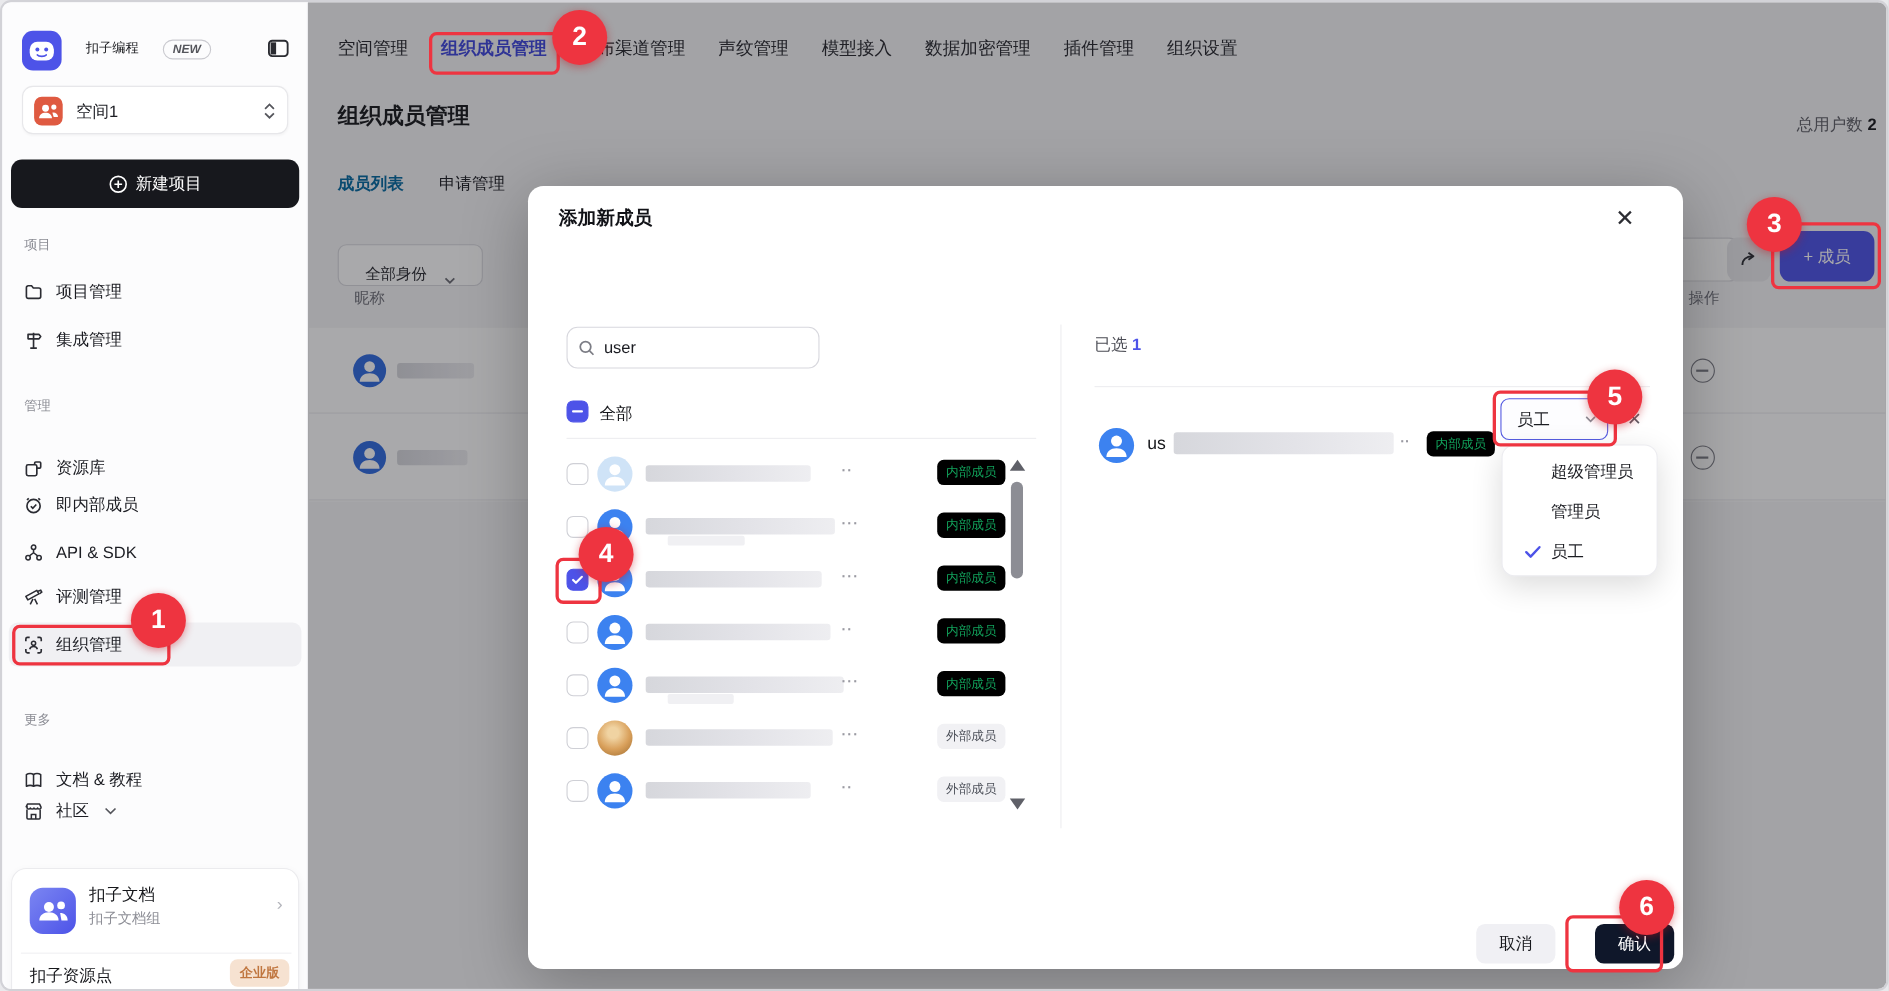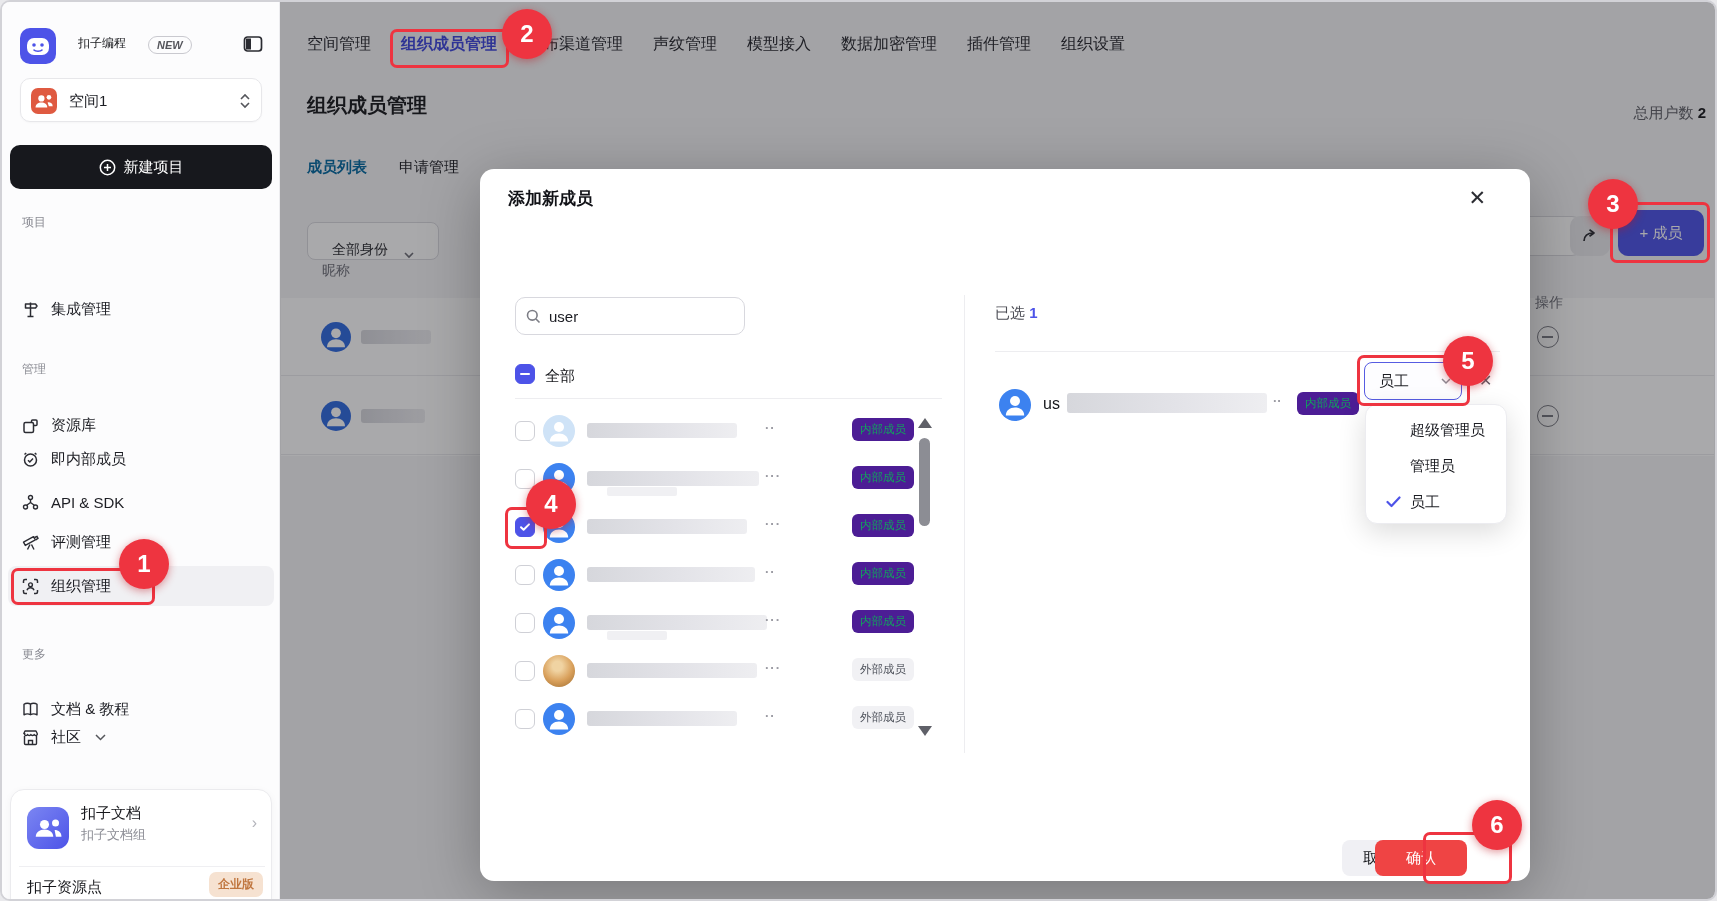--- a/index.html
+++ b/index.html
@@ -86,21 +86,21 @@
   .v-div { position:absolute; left:484px; top:126px; width:1px; height:458px; background:#ededf0; }
   .u-row { position:absolute; left:35px; width:440px; height:48px; }
   .u-av { position:absolute; left:28px; top:8px; width:32px; height:32px; border-radius:50%; }
   .u-av.blue { background:#3c82f0; }
   .u-av.pale { background:#cfe3f7; }
   .u-av.dog  { background:radial-gradient(circle at 45% 35%, #f0d3a2 18%, #d9a05b 55%, #9c6a2e 100%); }
   .u-bar { position:absolute; left:72px; top:16px; height:15px; }
   .u-sub { position:absolute; left:92px; top:32px; height:9px; background:#f0f0f3; border-radius:2px; }
   .u-dots { position:absolute; left:250px; top:13px; font-size:13px; font-weight:bold; color:#9a9aa2; letter-spacing:1px; }
   .tag { position:absolute; font-size:11.5px; padding:4px 8px; border-radius:6px; white-space:nowrap; }
-  .tag.internal { background:#4c1d95; color:#11a45c; }
+  .tag.internal { background:#000000; color:#11a45c; }
   .tag.external { background:#f1f1f4; color:#4b4f58; }
   .sb-tri-up { position:absolute; width:0; height:0; border-left:7px solid transparent; border-right:7px solid transparent;
                border-bottom:10px solid #5f6068; }
   .sb-tri-dn { position:absolute; width:0; height:0; border-left:7px solid transparent; border-right:7px solid transparent;
                border-top:10px solid #5f6068; }
   .sb-thumb { position:absolute; width:11px; border-radius:6px; background:#8c8d94; }
   .sel-label { position:absolute; left:515px; top:135px; font-size:15px; color:#4c4d55; }
   .sel-count { color:#4d53e8; font-weight:bold; }
   .sel-div { position:absolute; left:515px; top:182px; width:505px; height:1px; background:#ededf0; }
   .sel-row { position:absolute; left:515px; top:198px; width:505px; height:50px;margin-top:20px; }
@@ -109,21 +109,21 @@
                  padding:0 10px 0 14px; font-size:15px; color:#1b1c22; cursor:pointer; }
   .sel-x { position:absolute; left:999px; top:202px; font-size:16px; color:#5c5d66; cursor:pointer; }
   .role-menu { position:absolute; left:885px; top:235px; width:142px; height:120px; background:#fff; border-radius:12px;
                border:1px solid #ececf0; box-shadow:0 8px 28px rgba(0,0,0,.14); z-index:30; }
   .role-item { position:absolute; left:0; width:142px; height:38px; line-height:38px; font-size:15px; color:#1b1c22;
                padding-left:44px; cursor:pointer; }
   .role-check { position:absolute; left:20px; top:10px; color:#4d53e8; }
   .btn { position:absolute; top:671px; height:36px; border-radius:8px; font-size:15px; display:flex;
          align-items:center; justify-content:center; cursor:pointer; }
   .btn.ghost { left:862px; width:72px; background:#f0f0f4; color:#17181c; }
-  .btn.primary { left:895px; width:92px; background:#ef4444; color:#fff; }
+  .btn.primary { left:970px; width:72px; background:#0f172a; color:#fff; }
 
   
   .acirc { position:absolute; width:50px; height:50px; border-radius:50%; background:#ee3440; color:#fff;
            font-size:24px; font-weight:bold; display:flex; align-items:center; justify-content:center;
            box-shadow:0 2px 8px rgba(190,20,30,.45); z-index:40; }
   .abox { position:absolute; border:3px solid #ee3440; border-radius:7px; z-index:39; }
 
   svg { display:block; }
 </style>
 </head>
@@ -164,21 +164,21 @@
     <div class="share-btn">
       <svg width="18" height="18" viewBox="0 0 18 18">
           <path d="M3 14c0-5 3.5-8 9-8" stroke="#2c2d33" stroke-width="1.7" fill="none"></path>
           <path d="M8.5 2.8L13 6l-4.5 3.2" stroke="#2c2d33" stroke-width="1.7" fill="none" stroke-linejoin="round"></path>
         </svg>
     </div>
     <div class="add-member">+ 成员</div>
 
     <div class="tbl">
       <div class="tbl-h" style="left:41px;">昵称</div>
-      <div class="tbl-h" style="left:1254px;margin-top:32px;">操作</div>
+      <div class="tbl-h" style="left:1254px;">操作</div>
       <div class="tbl-row" style="top:0px;">
         <div class="tbl-av">
           <svg width="30" height="30" viewBox="0 0 16 16">
               <circle cx="8" cy="6" r="2.6" fill="#fff"></circle>
               <path d="M3.2 13.4c0-2.6 2.1-4.2 4.8-4.2s4.8 1.6 4.8 4.2z" fill="#fff"></path>
             </svg>
         </div>
         <div class="blurbar" style="position:absolute;left:80px;top:32px;width:70px;height:14px;"></div>
         <div class="minus-circ" style="left:1256px;top:28px;"></div>
       </div>
@@ -232,20 +232,26 @@
 
     <div class="new-proj">
       <svg width="17" height="17" viewBox="0 0 17 17">
           <circle cx="8.5" cy="8.5" r="7.2" stroke="#fff" stroke-width="1.5" fill="none"></circle>
           <path d="M8.5 5v7M5 8.5h7" stroke="#fff" stroke-width="1.5"></path>
         </svg>
       <span>新建项目</span>
     </div>
 
     <div class="sec-label" style="top:212px;">项目</div>
+    <div class="side-item" style="top:243px;">
+      <svg width="17" height="17" viewBox="0 0 17 17">
+          <path d="M2 4.5c0-1 .7-1.7 1.7-1.7h3l1.6 2h5c1 0 1.7.7 1.7 1.7v6c0 1-.7 1.7-1.7 1.7H3.7c-1 0-1.7-.7-1.7-1.7z" stroke="#2b2c33" stroke-width="1.5" fill="none"></path>
+        </svg>
+      <span>项目管理</span>
+    </div>
     <div class="side-item" style="top:287px;">
       <svg width="17" height="17" viewBox="0 0 17 17">
           <path d="M8.5 1.5v14M8.5 3h5l1.5 2-1.5 2h-5M8.5 3H3.5v4h5" stroke="#2b2c33" stroke-width="1.5" fill="none" stroke-linejoin="round"></path>
           <path d="M5.5 15.5h6" stroke="#2b2c33" stroke-width="1.5"></path>
         </svg>
       <span>集成管理</span>
     </div>
 
     <div class="sec-label" style="top:359px;">管理</div>
     <div class="side-item" style="top:393px;align-items:flex-end;">

